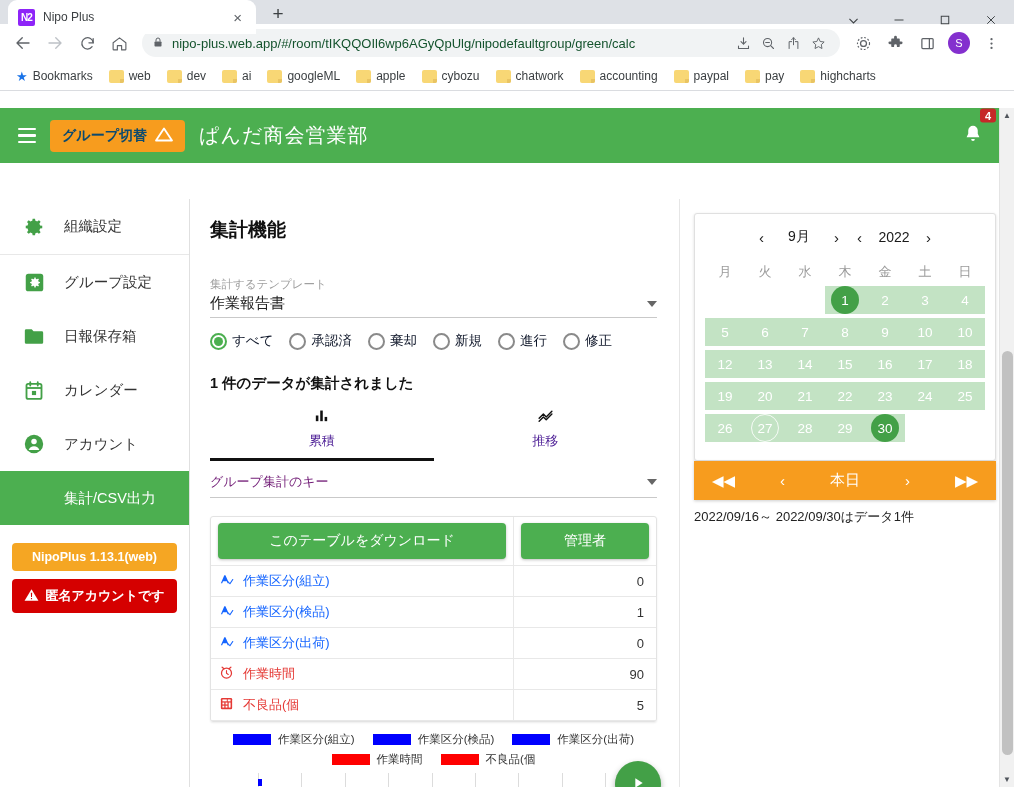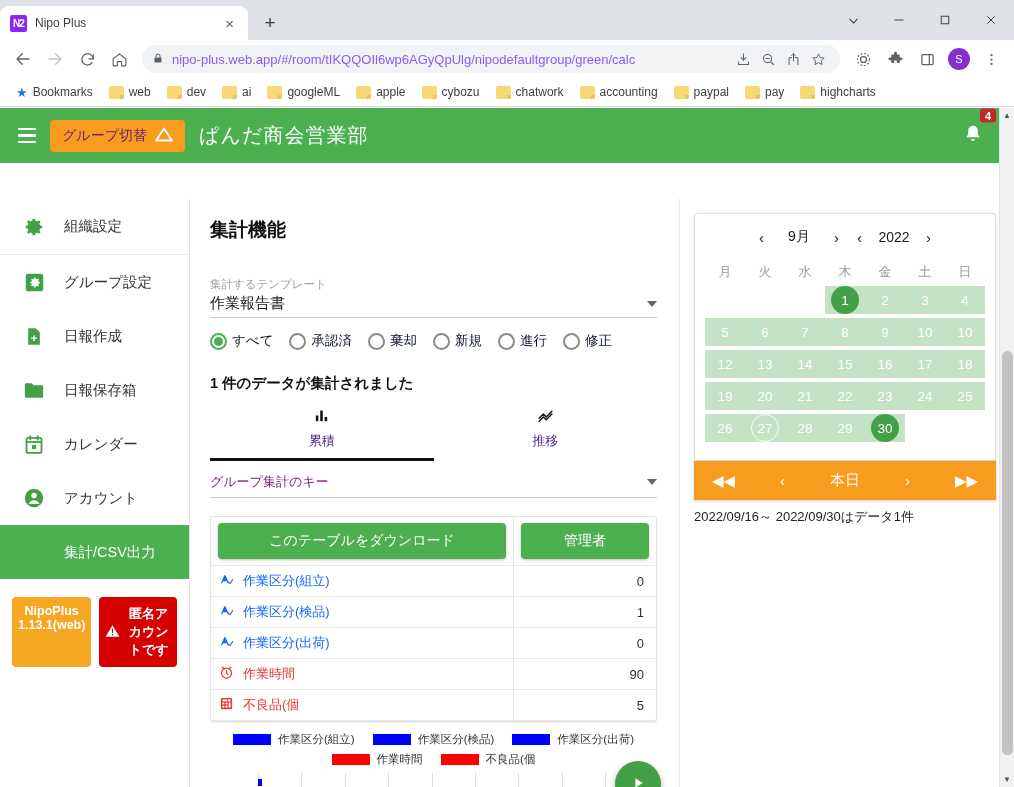--- a/index.html
+++ b/index.html
@@ -6,22 +6,22 @@
   html, body {
     width: 1014px; height: 787px;
     font-family: "Liberation Sans", "DejaVu Sans", sans-serif;
     overflow: hidden; background: #fff;
   }
 
   
   .browser { width: 1014px; height: 787px; position: relative; }
 
   .tabstrip {
-    height: 40px; background: #dee1e6; position: relative;
-    display: flex; align-items: flex-end; padding-left: 0;
+    height: 24px; background: #dee1e6; position: relative;
+    display: flex; padding-left: 8px;
   }
   .tab {
     display: flex; align-items: center; gap: 8px;
     height: 34px; width: 248px; background: #fff;
     border-radius: 9px 9px 0 0; padding: 0 10px;
     position: relative;
   }
   .tab-favicon {
     width: 17px; height: 17px; border-radius: 2px;
     background: #8e24f8; color: #fff; font-size: 10px; font-weight: bold;
@@ -50,21 +50,21 @@
     width: 30px; height: 30px; display: flex; align-items: center; justify-content: center;
     border-radius: 50%; color: #5f6368;
   }
   .tb-btn.disabled { color: #bdc1c6; }
   .omnibox {
     flex: 1; height: 28px; background: #f1f3f4; border-radius: 14px;
     display: flex; align-items: center; padding: 0 10px; gap: 8px; margin: 0 6px;
     min-width: 0;
   }
   .omnibox-url {
-    font-size: 13px; color: #8b5cf6; white-space: nowrap; overflow: hidden;
+    font-size: 13px; color: #14532d; white-space: nowrap; overflow: hidden;
     text-overflow: ellipsis; flex: 1;
   }
   .omni-icons { display: flex; align-items: center; gap: 10px; padding-right: 4px; }
   .omni-icons span { color: #5f6368; display: flex; }
   .profile-avatar {
     width: 22px; height: 22px; border-radius: 50%; background: #8430ce; color: #fff;
     font-size: 11px; display: flex; align-items: center; justify-content: center;
     font-weight: 500;
   }
 
@@ -92,23 +92,23 @@
     position: absolute; left: 0; top: 108px; width: 1014px; height: 679px;
     background: #fff; overflow: hidden;
   }
   .appheader {
     height: 55px; background: #4caf50; display: flex; align-items: center;
     padding: 0 14px; gap: 14px; position: relative;
   }
   .hamburger { display: flex; flex-direction: column; gap: 4px; width: 22px; padding-left:4px;}
   .hamburger i { display: block; height: 2.5px; background: #fff; border-radius: 1px; }
   .grp-btn {
-    background: #f79c1e; color: #701a75; border-radius: 4px;
+    background: #f79c1e; color: #0c4a6e; border-radius: 4px;
     padding: 7px 12px; font-size: 14px; display: flex; align-items: flex-start; gap: 8px;
-    font-weight: 400;
+    font-weight: 700;
   }
   .app-title { color: #fff; font-size: 20px; letter-spacing: 1px; }
   .bell-wrap { position: absolute; right: 30px; top: 50%; transform: translateY(-50%); }
   .badge {
     position: absolute; right: -12px; top: -14px; background: #c62828; color: #fff;
     font-size: 11px; border-radius: 3px; padding: 1px 5px; font-weight: bold;
   }
 
   .body-row { display: flex; height: 624px; margin-top: 36px; }
 
@@ -117,21 +117,21 @@
     width: 190px; background: #fff; border-right: 1px solid #e0e0e0;
     flex: none; position: relative;
   }
   .side-item {
     display: flex; align-items: center; gap: 18px; height: 54px;
     padding-left: 22px; font-size: 14.5px; color: #333;
   }
   .side-item.org { height: 56px; border-bottom: 1px solid #e8e8e8; }
   .side-item.active { background: #4caf50; color: #fff; }
   .side-ico { width: 24px; display: flex; align-items: center; justify-content: center; flex: none; }
-  .side-footer { padding: 18px 12px 0 12px; display: flex; flex-direction: row; gap: 8px; }
+  .side-footer { padding: 18px 12px 0 12px; display: flex; flex-direction: column; gap: 8px; }
   .ver-badge {
     background: #f5a623; color: #fff; font-size: 12.5px; padding: 7px 6px;
     border-radius: 4px; text-align: center; font-weight: bold;
   }
   .anon-badge {
     background: #d50000; color: #fff; font-size: 13px; padding: 8px 6px;
     border-radius: 4px; text-align: center; font-weight: bold;
     display: flex; align-items: center; justify-content: center; gap: 6px;
   }
 
@@ -471,29 +471,20 @@
           <span>組織設定</span>
         </div>
         <div class="side-item">
           <span class="side-ico">
             <svg width="21" height="21" viewBox="0 0 24 24">
                 <rect x="2" y="2" width="20" height="20" rx="3" fill="#43a047"></rect>
                 <path d="M12 8.8a3.2 3.2 0 100 6.4 3.2 3.2 0 000-6.4zm6.2 3.9v-1.4l-1.5-.3-.5-1.2.9-1.3-1-1-1.3.9-1.2-.5-.3-1.5h-1.4l-.3 1.5-1.2.5-1.3-.9-1 1 .9 1.3-.5 1.2-1.5.3v1.4l1.5.3.5 1.2-.9 1.3 1 1 1.3-.9 1.2.5.3 1.5h1.4l.3-1.5 1.2-.5 1.3.9 1-1-.9-1.3.5-1.2z" fill="#fff"></path>
               </svg>
           </span>
           <span>グループ設定</span>
-        </div>
-        <div class="side-item">
-          <span class="side-ico">
-            <svg width="20" height="21" viewBox="0 0 24 24">
-                <path d="M5 2h9l5 5v15H5z" fill="#43a047"></path>
-                <path d="M11.2 10.5h1.6v2.7h2.7v1.6h-2.7v2.7h-1.6v-2.7H8.5v-1.6h2.7z" fill="#fff"></path>
-              </svg>
-          </span>
-          <span>日報作成</span>
         </div>
         <div class="side-item">
           <span class="side-ico">
             <svg width="22" height="19" viewBox="0 0 24 20">
                 <path d="M2 3.5A1.5 1.5 0 013.5 2h6l2 2.4h9A1.5 1.5 0 0122 5.9v10.6a1.5 1.5 0 01-1.5 1.5h-17A1.5 1.5 0 012 16.5z" fill="#43a047"></path>
               </svg>
           </span>
           <span>日報保存箱</span>
         </div>
         <div class="side-item">

